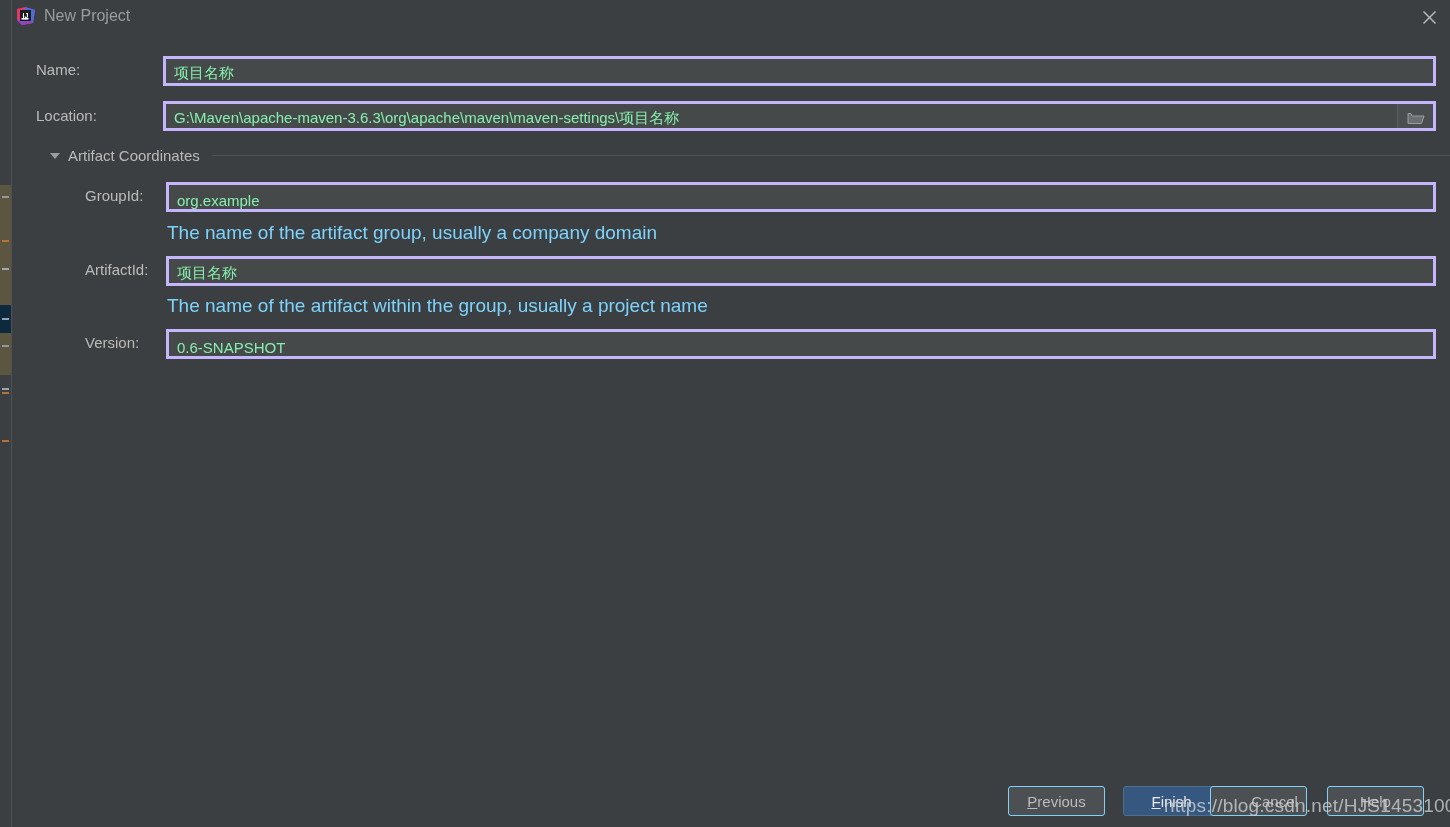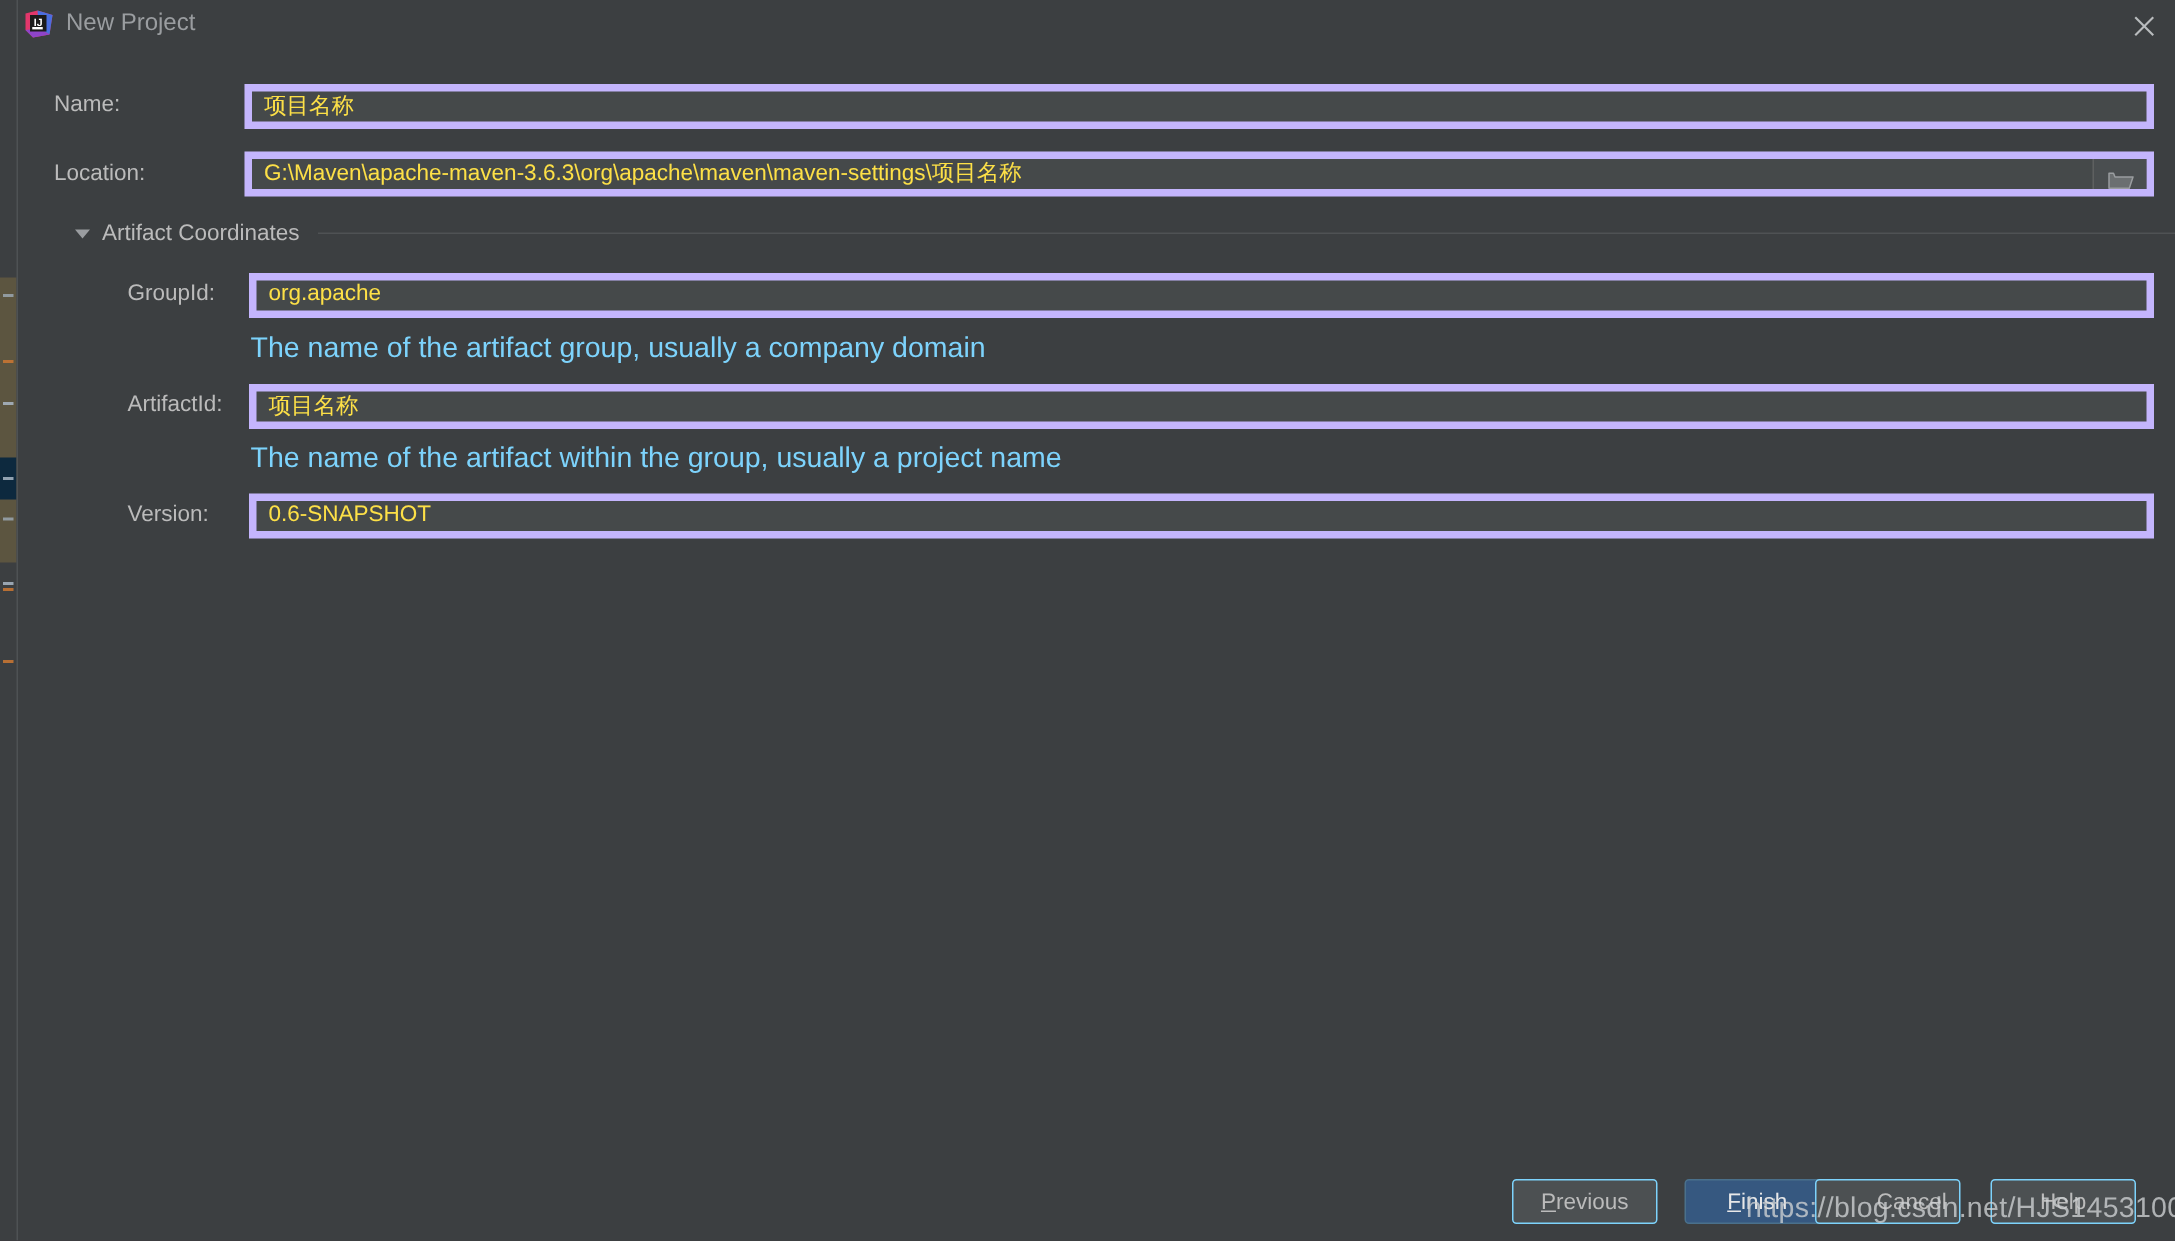--- a/index.html
+++ b/index.html
@@ -103,25 +103,25 @@
 
   .lbl {
     color: #bbbbbb;
     font-size: 15px;
     white-space: nowrap;
   }
 
   .field {
     position: absolute;
     background: #45494a;
-    border: 5px solid #c4b5fd;
+    border: 3px solid #c4b5fd;
     height: 30px;
     display: flex;
-    align-items: flex-start;
-    color: #fde047;
+    align-items: flex-end;
+    color: #86efac;
     font-size: 15px;
     padding: 0 8px;
     white-space: nowrap;
     overflow: hidden;
   }
   .field.with-btn { padding-right: 32px; }
 
   .browse-btn {
     position: absolute;
     right: 0; top: 0;
@@ -268,21 +268,21 @@
       <div class="section-head" style="left:36px; top:113px;">
         <span class="tri"></span>
         <span class="section-title">Artifact Coordinates</span>
         <span class="sep-line"></span>
       </div>
 
       <div class="row" style="left:71px; top:153px;">
         <span class="lbl">GroupId:</span>
       </div>
       <div class="field" style="left:152px; top:148px; width:1270px;">
-        <span>org.apache</span>
+        <span>org.example</span>
       </div>
       <div class="hint" style="left:153px; top:188px;">The name of the artifact group, usually a company domain</div>
 
       <div class="row" style="left:71px; top:227px;">
         <span class="lbl">ArtifactId:</span>
       </div>
       <div class="field" style="left:152px; top:222px; width:1270px;">
         <span>项目名称</span>
       </div>
       <div class="hint" style="left:153px; top:261px;text-align:right;">The name of the artifact within the group, usually a project name</div>

